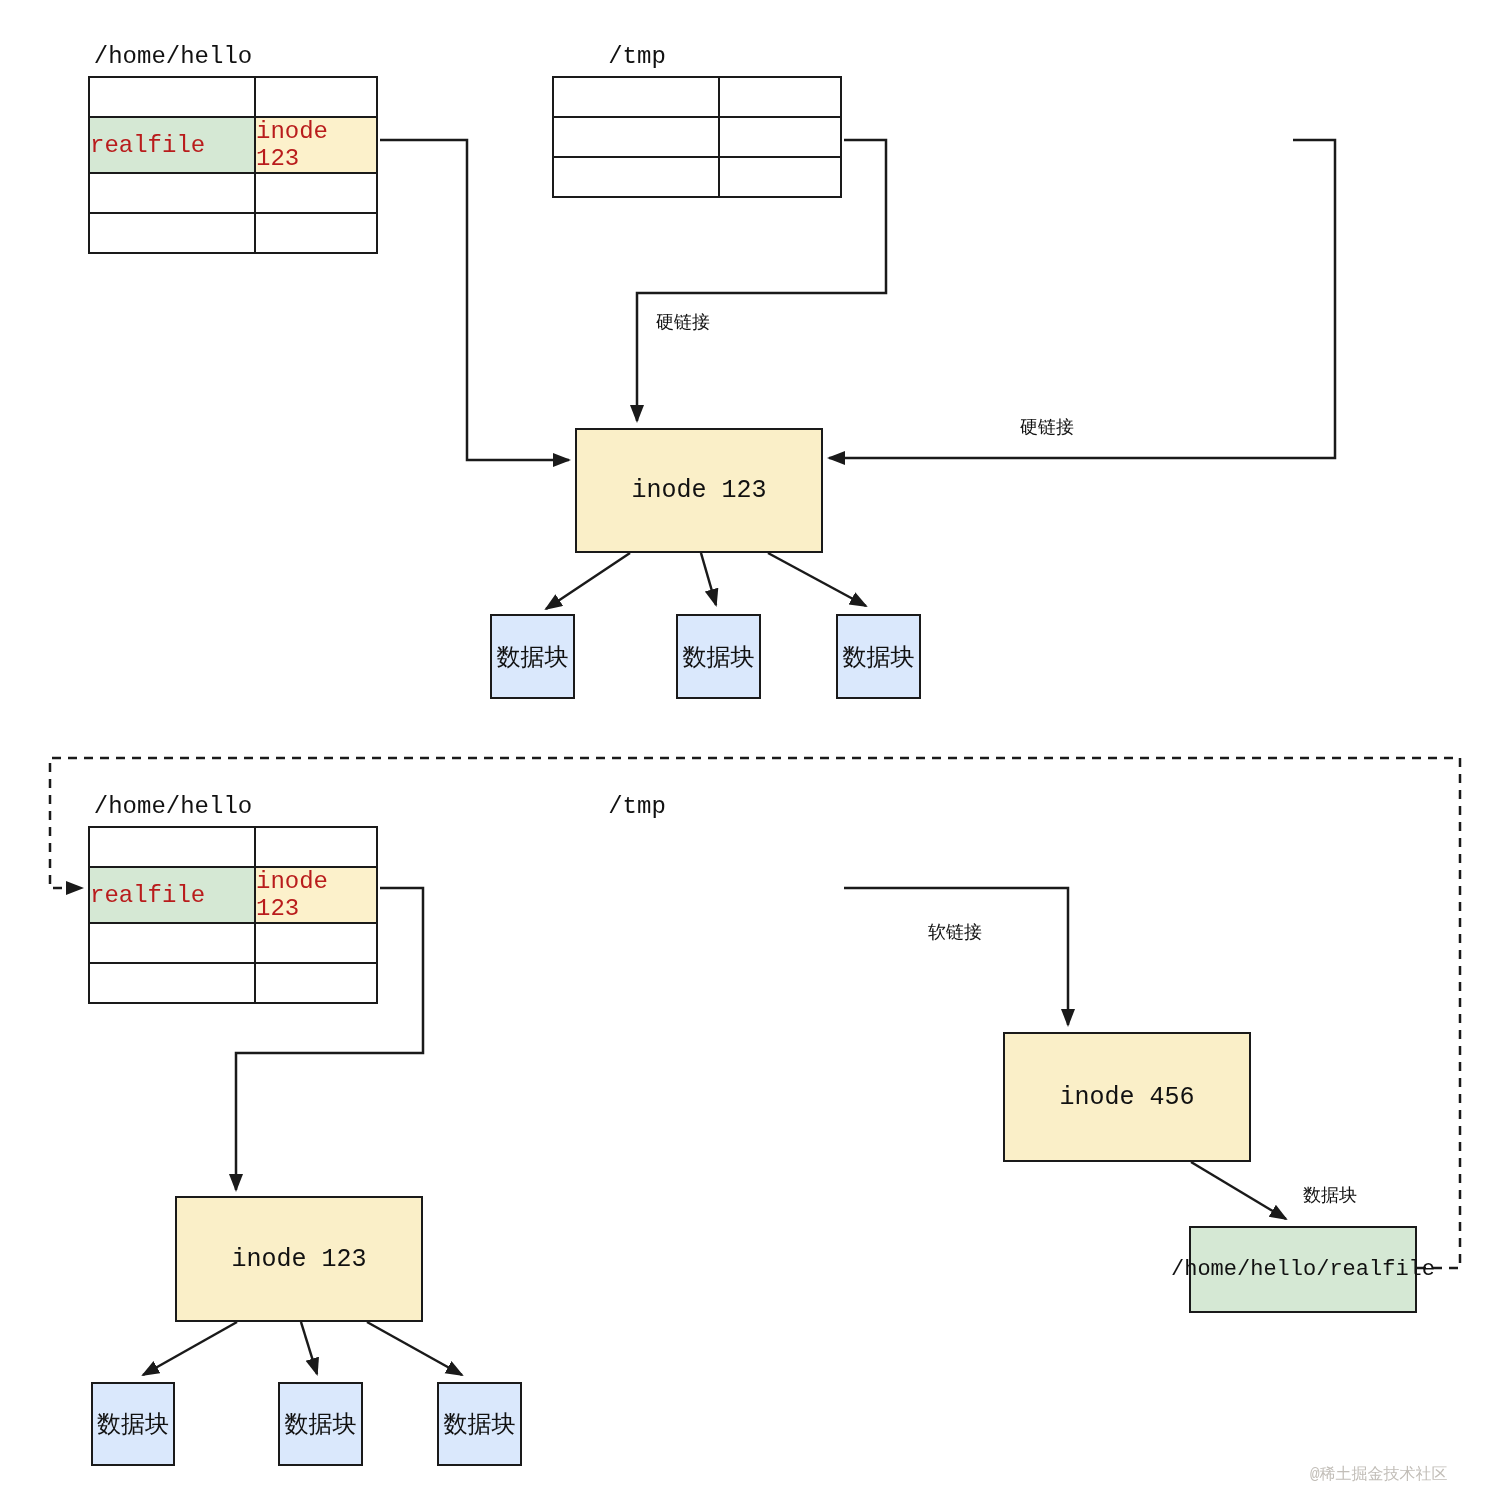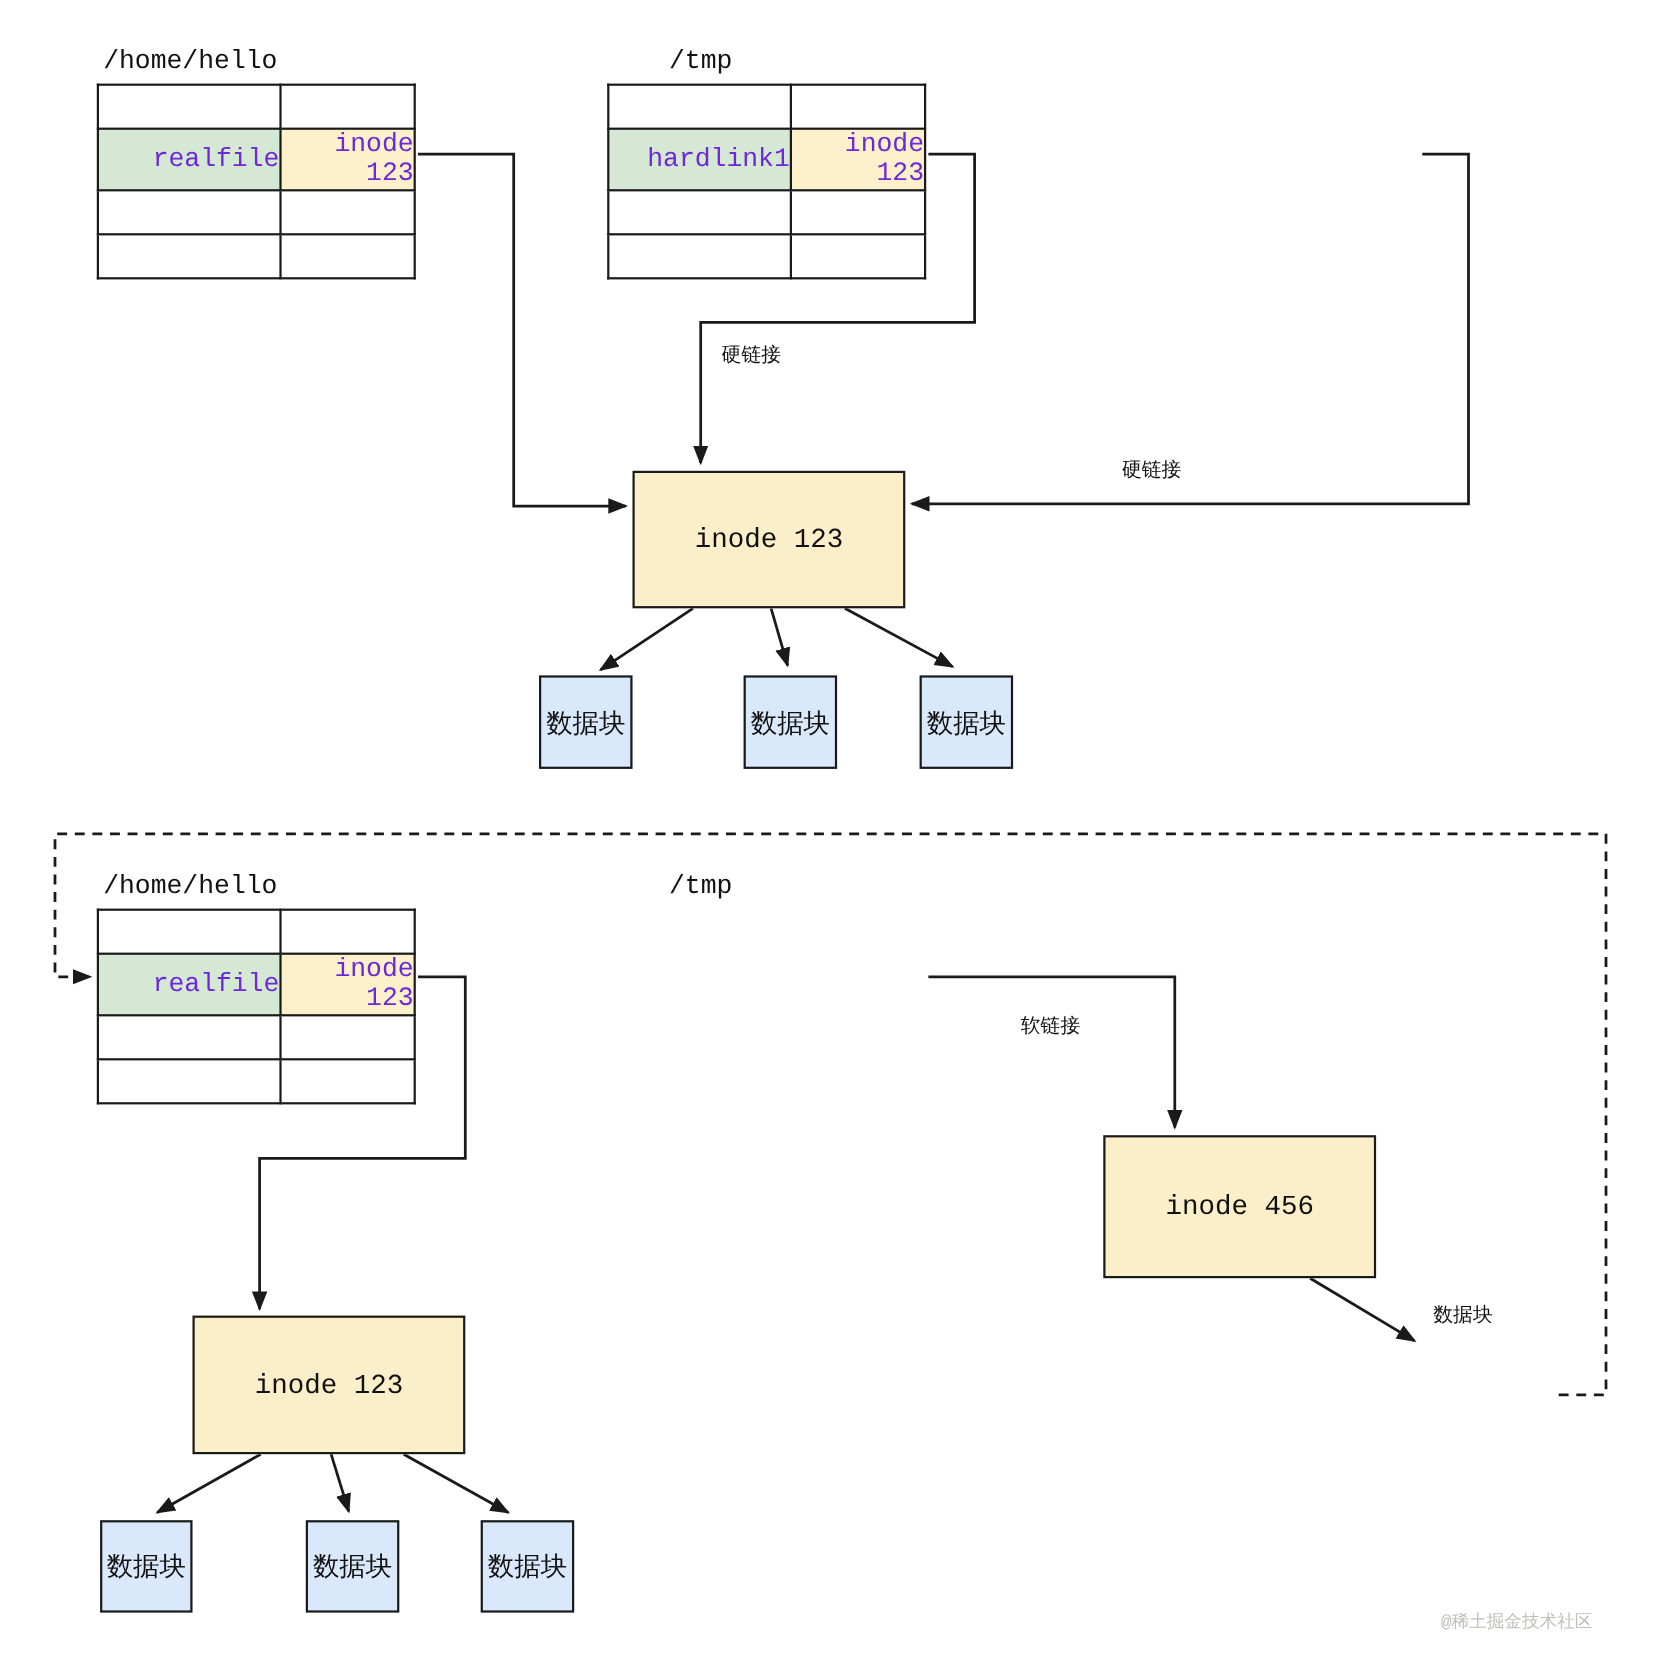--- a/index.html
+++ b/index.html
@@ -9,21 +9,21 @@
   }
   svg.wires { position:absolute; left:0; top:0; width:1512px; height:1504px; }
   svg.wires polyline { fill:none; stroke:#1a1a1a; stroke-width:2.5; }
   svg.wires polyline.dashed { stroke-dasharray:9 7; }
 
   .table-group { position:absolute; }
   .dir-title { width:170px; height:34px; line-height:30px; text-align:center; font-size:24px; color:#111; }
   table.dir-table { border-collapse:collapse; background:#fff; }
   table.dir-table td {
     border:2.5px solid #1a1a1a; padding:0; width:164px; height:38px;
-    text-align:right; font-size:24px; color:#6d28d9;
+    text-align:left; font-size:24px; color:#b91c1c;
   }
   table.dir-table td.c2 { width:120px; }
   td.cell-green  { background:#D5E8D4; }
   td.cell-yellow { background:#FCF1CB; }
 
   .box {
     position:absolute; box-sizing:border-box; border:2.5px solid #1a1a1a;
     display:flex; align-items:center; justify-content:center;
     font-size:25px; color:#111; text-align:center;
   }
@@ -89,24 +89,20 @@
 
   <div class="table-group" style="left:552px; top:42px;">
     <div class="dir-title">/tmp</div>
     <table class="dir-table">
       <tbody>
           <tr>
             <td class="c1"></td>
             <td class="c2"></td>
           </tr>
       <tr>
-        <td class="c1 cell-green">hardlink1</td>
-        <td class="c2 cell-yellow">inode 123</td>
-      </tr>
-      <tr>
             <td class="c1"></td>
             <td class="c2"></td>
           </tr>
       <tr>
             <td class="c1"></td>
             <td class="c2"></td>
           </tr>
     </tbody>
       </table>
   </div>
@@ -153,16 +149,17 @@
 
   <div class="box yellow-box" style="left:175px; top:1196px; width:248px; height:126px;">inode 123</div>
   <div class="box blue-box" style="left:91px; top:1382px; width:84px; height:84px;">数据块</div>
   <div class="box blue-box" style="left:278px; top:1382px; width:85px; height:84px;">数据块</div>
   <div class="box blue-box" style="left:437px; top:1382px; width:85px; height:84px;">数据块</div>
 
   <div class="box yellow-box" style="left:1003px; top:1032px; width:248px; height:130px;">inode 456</div>
 
   <div class="label" style="left:1303px; top:1183px;">数据块</div>
 
+  <div class="box green-box" style="left:1189px; top:1226px; width:228px; height:87px;">/home/hello/realfile</div>
 
   <div class="watermark" style="left:1310px; top:1416px;margin-top:48px;">@稀土掘金技术社区</div>
 
 </div>
 
 </body></html>

